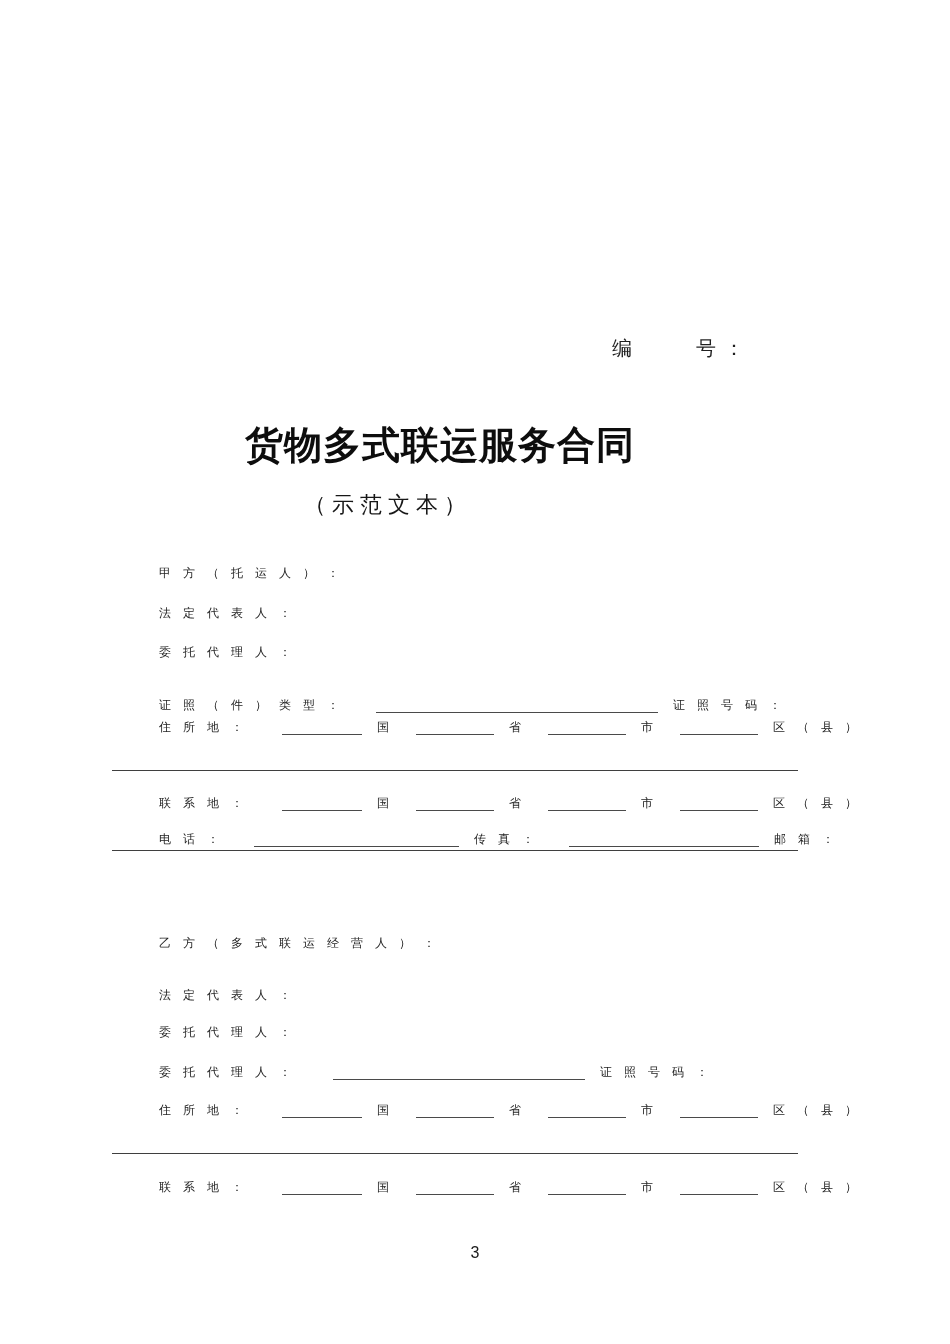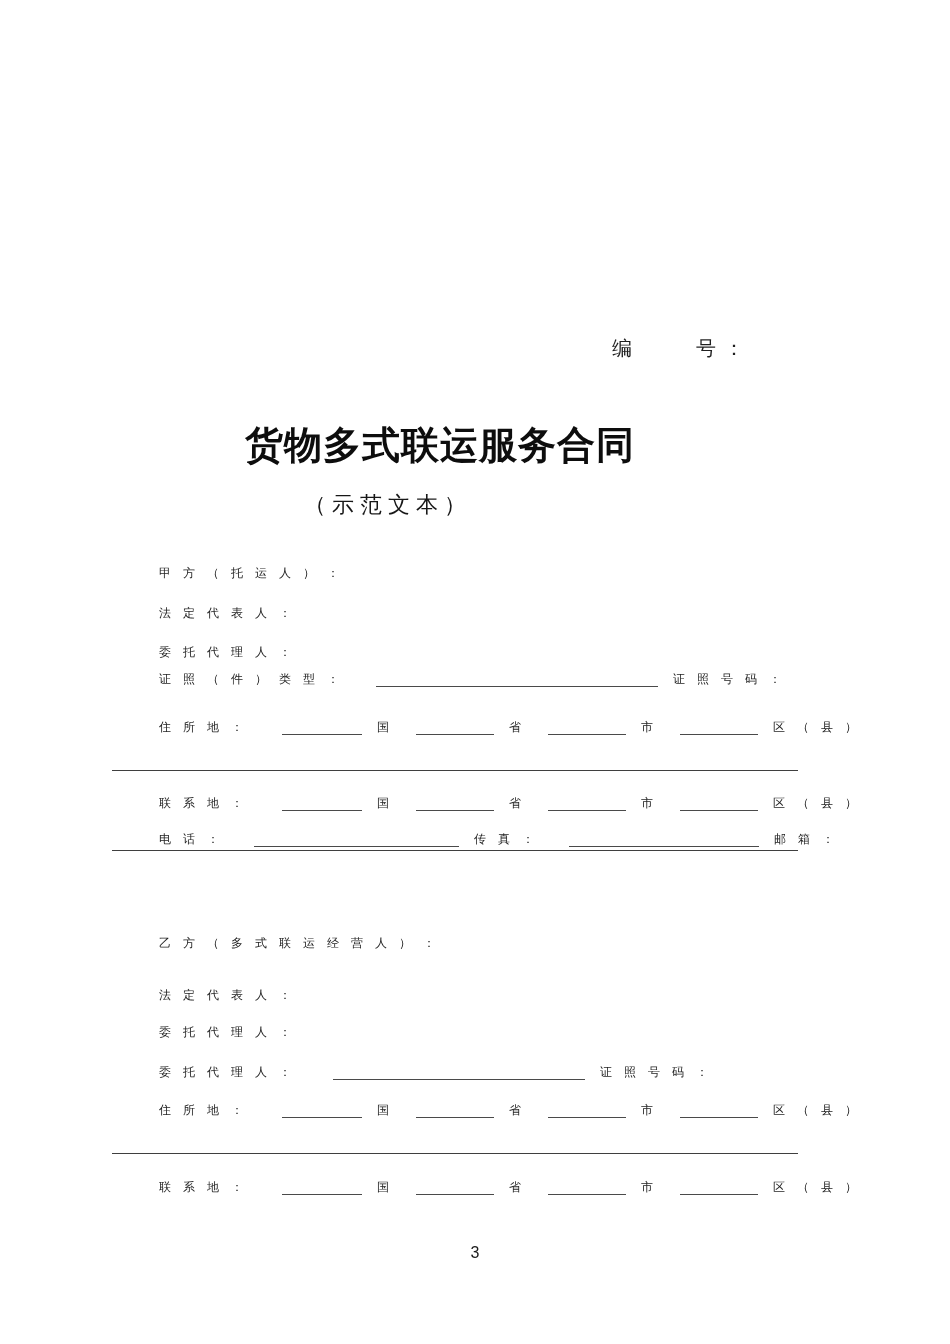--- a/index.html
+++ b/index.html
@@ -71,21 +71,21 @@
 </div>
 
 <div class="line" style="top:606px">
   <span class="t">法定代表人：</span>
 </div>
 
 <div class="line" style="top:645px">
   <span class="t">委托代理人：</span>
 </div>
 
-<div class="line" style="top:672px">
+<div class="line" style="top:698px">
   <span class="t">证照（件）类型：</span>
   <span class="blank" style="width:282px; margin-left:10px"></span>
   <span class="t">证照号码：</span>
 </div>
 
 <div class="line" style="top:720px">
   <span class="t">住所地：</span>
   <span class="blank" style="width:80px; margin-left:12px"></span>
   <span class="t">国</span>
   <span class="blank" style="width:78px"></span>

